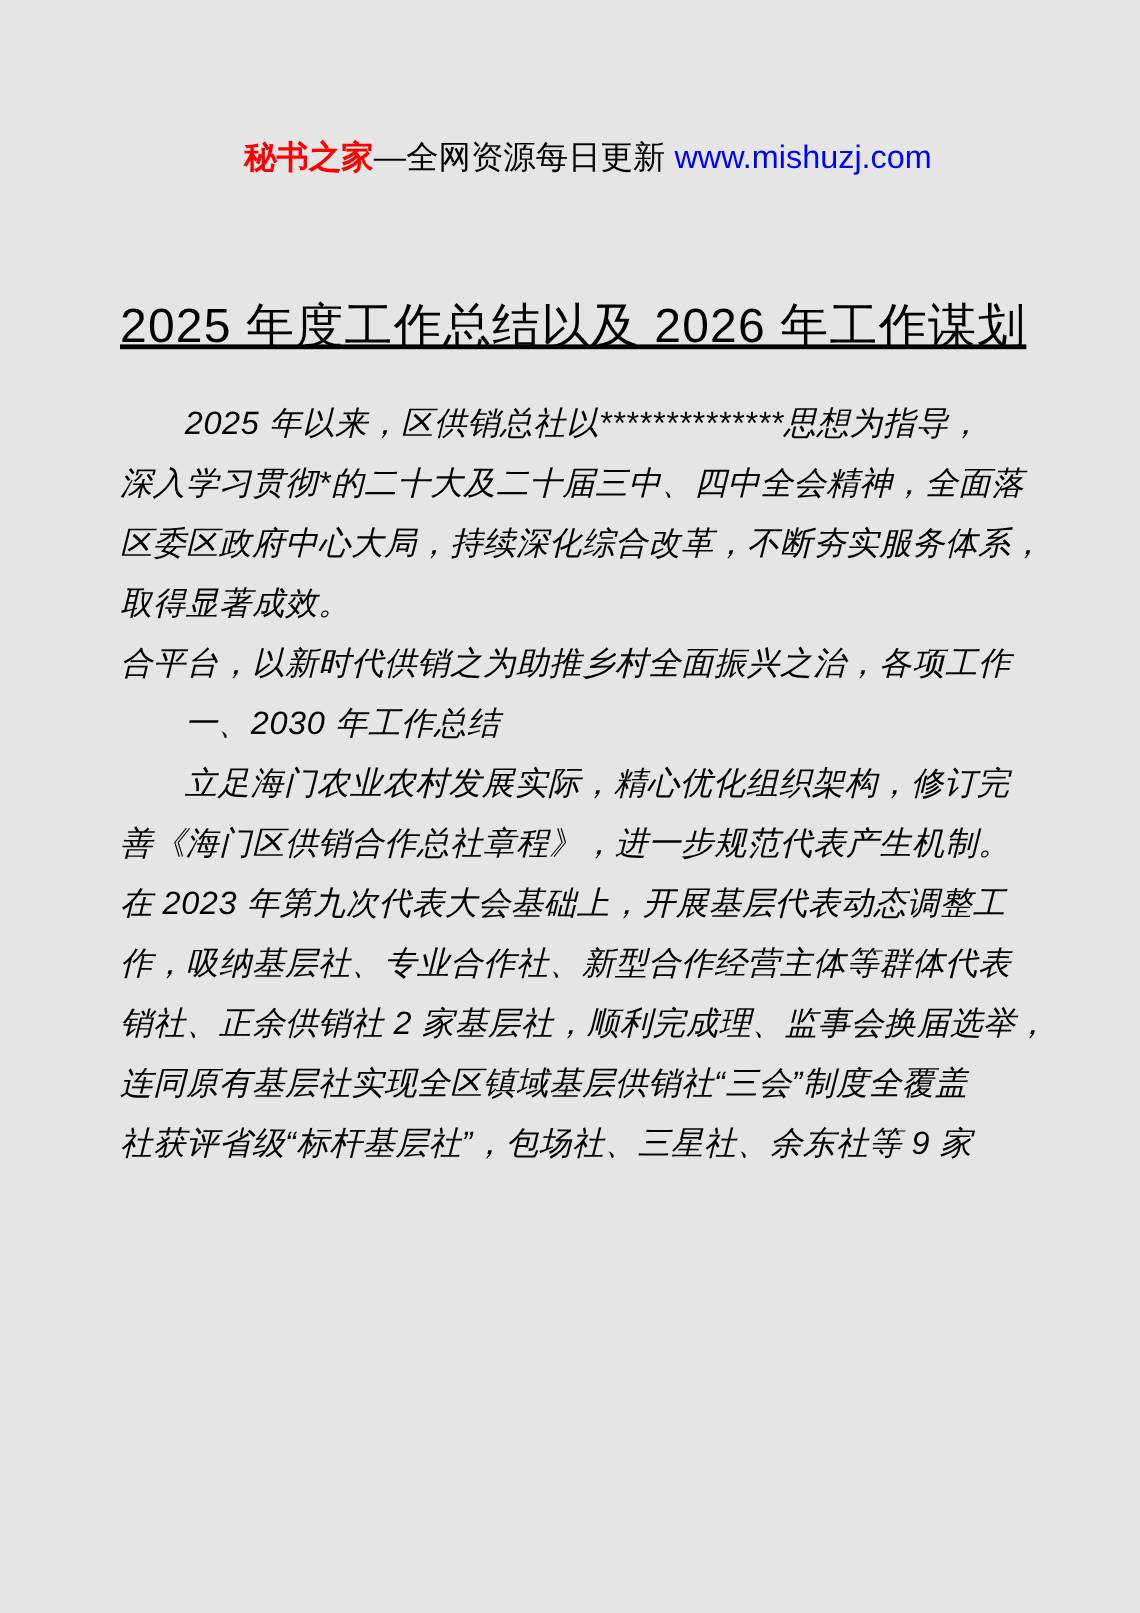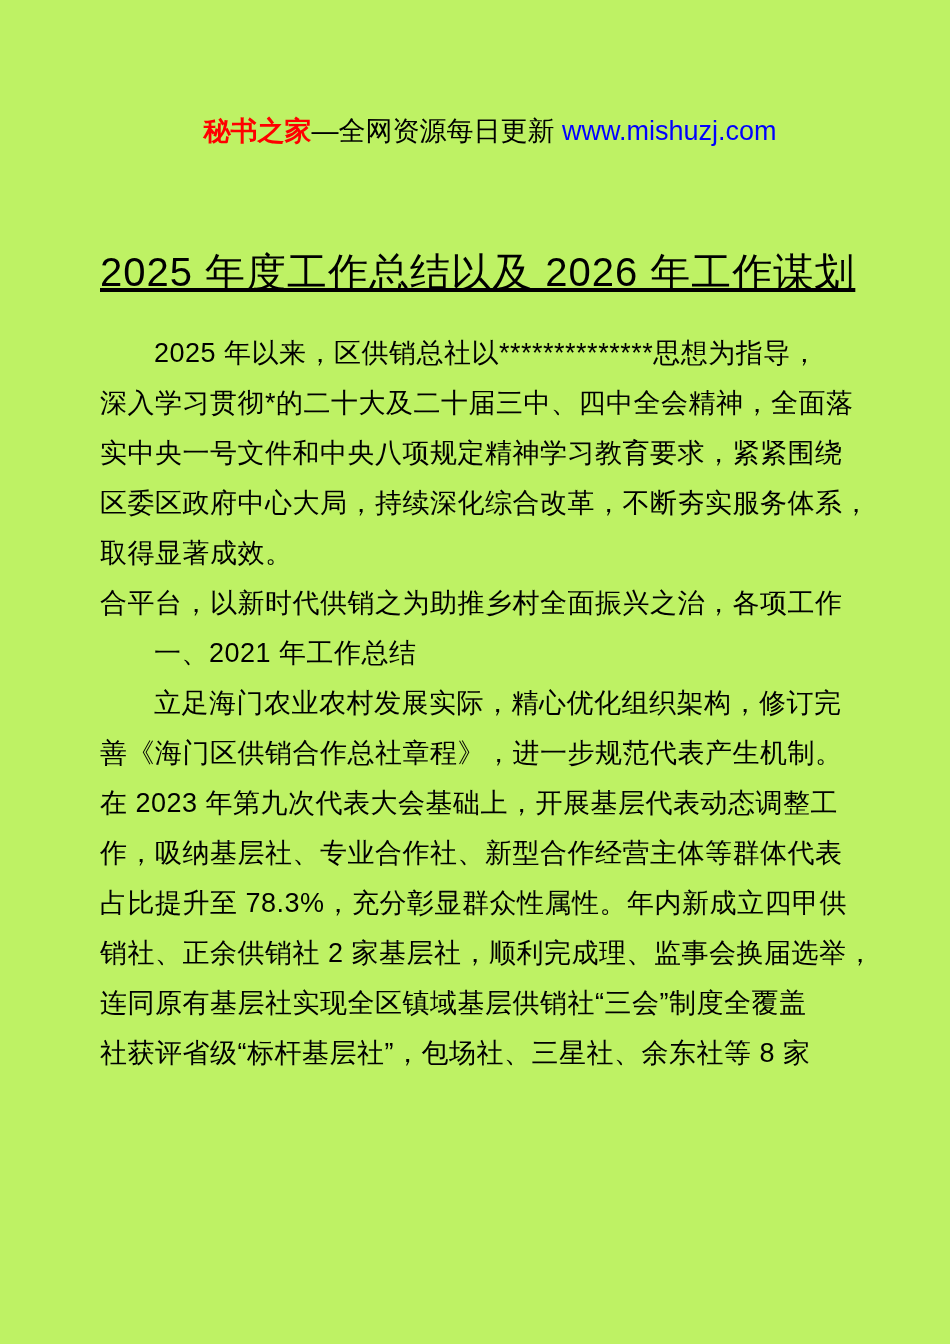--- a/index.html
+++ b/index.html
@@ -10,21 +10,21 @@
   body {
     width: 950px;
     height: 1344px;
     overflow: hidden;
     font-family: "Liberation Sans", sans-serif;
     color: #000000;
   }
   .page {
     width: 950px;
     height: 1344px;
-    background: #bef264;
+    background: #e5e5e5;
     box-sizing: border-box;
     padding: 0 100px;
   }
   .header-banner {
     padding-top: 80px;
     text-align: center;
     font-size: 27px;
     line-height: 34px;
     white-space: pre;
   }
@@ -39,21 +39,21 @@
     font-weight: 500;
     letter-spacing: 1px;
     white-space: pre;
     text-decoration: underline;
   }
   .doc-body {
     margin-top: 28px;
     font-size: 27px;
     line-height: 50px;
   }
-  .block { margin: 0; }
+  .block { margin: 0; font-style: italic; }
   .line {
     white-space: pre;
     letter-spacing: 0.5px;
   }
   .line.indent {
     padding-left: 54px;
   }
   .block.heading1 .line {
     font-weight: normal;
   }
@@ -69,33 +69,31 @@
   <div class="header-banner">
     <span class="brand" style="color: rgb(255, 0, 0);">秘书之家</span><span style="color: rgb(0, 0, 0);">—全网资源每日更新 </span><span style="color: rgb(0, 0, 255);">www.mishuzj.com</span>
   </div>
 
   <div class="doc-title">2025 年度工作总结以及 2026 年工作谋划</div>
 
   <div class="doc-body">
       <div class="block paragraph">
         <div class="line indent">2025 年以来，区供销总社以**************思想为指导，</div>
         <div class="line">深入学习贯彻*的二十大及二十届三中、四中全会精神，全面落</div>
-        <div class="line">实中央一号文件和中央八项规定精神学习教育要求，紧紧围绕</div>
         <div class="line">区委区政府中心大局，持续深化综合改革，不断夯实服务体系，</div>
         <div class="line">取得显著成效。</div>
         <div class="line">合平台，以新时代供销之为助推乡村全面振兴之治，各项工作</div>
       </div>
       <div class="block heading1">
-        <div class="line indent">一、2021 年工作总结</div>
+        <div class="line indent">一、2030 年工作总结</div>
       </div>
       <div class="block paragraph">
         <div class="line indent">立足海门农业农村发展实际，精心优化组织架构，修订完</div>
         <div class="line">善《海门区供销合作总社章程》，进一步规范代表产生机制。</div>
         <div class="line">在 2023 年第九次代表大会基础上，开展基层代表动态调整工</div>
         <div class="line">作，吸纳基层社、专业合作社、新型合作经营主体等群体代表</div>
-        <div class="line">占比提升至 78.3%，充分彰显群众性属性。年内新成立四甲供</div>
         <div class="line">销社、正余供销社 2 家基层社，顺利完成理、监事会换届选举，</div>
         <div class="line">连同原有基层社实现全区镇域基层供销社“三会”制度全覆盖</div>
-        <div class="line">社获评省级“标杆基层社”，包场社、三星社、余东社等 8 家</div>
+        <div class="line">社获评省级“标杆基层社”，包场社、三星社、余东社等 9 家</div>
       </div>
     </div>
 
 </div>
 
 </body></html>

